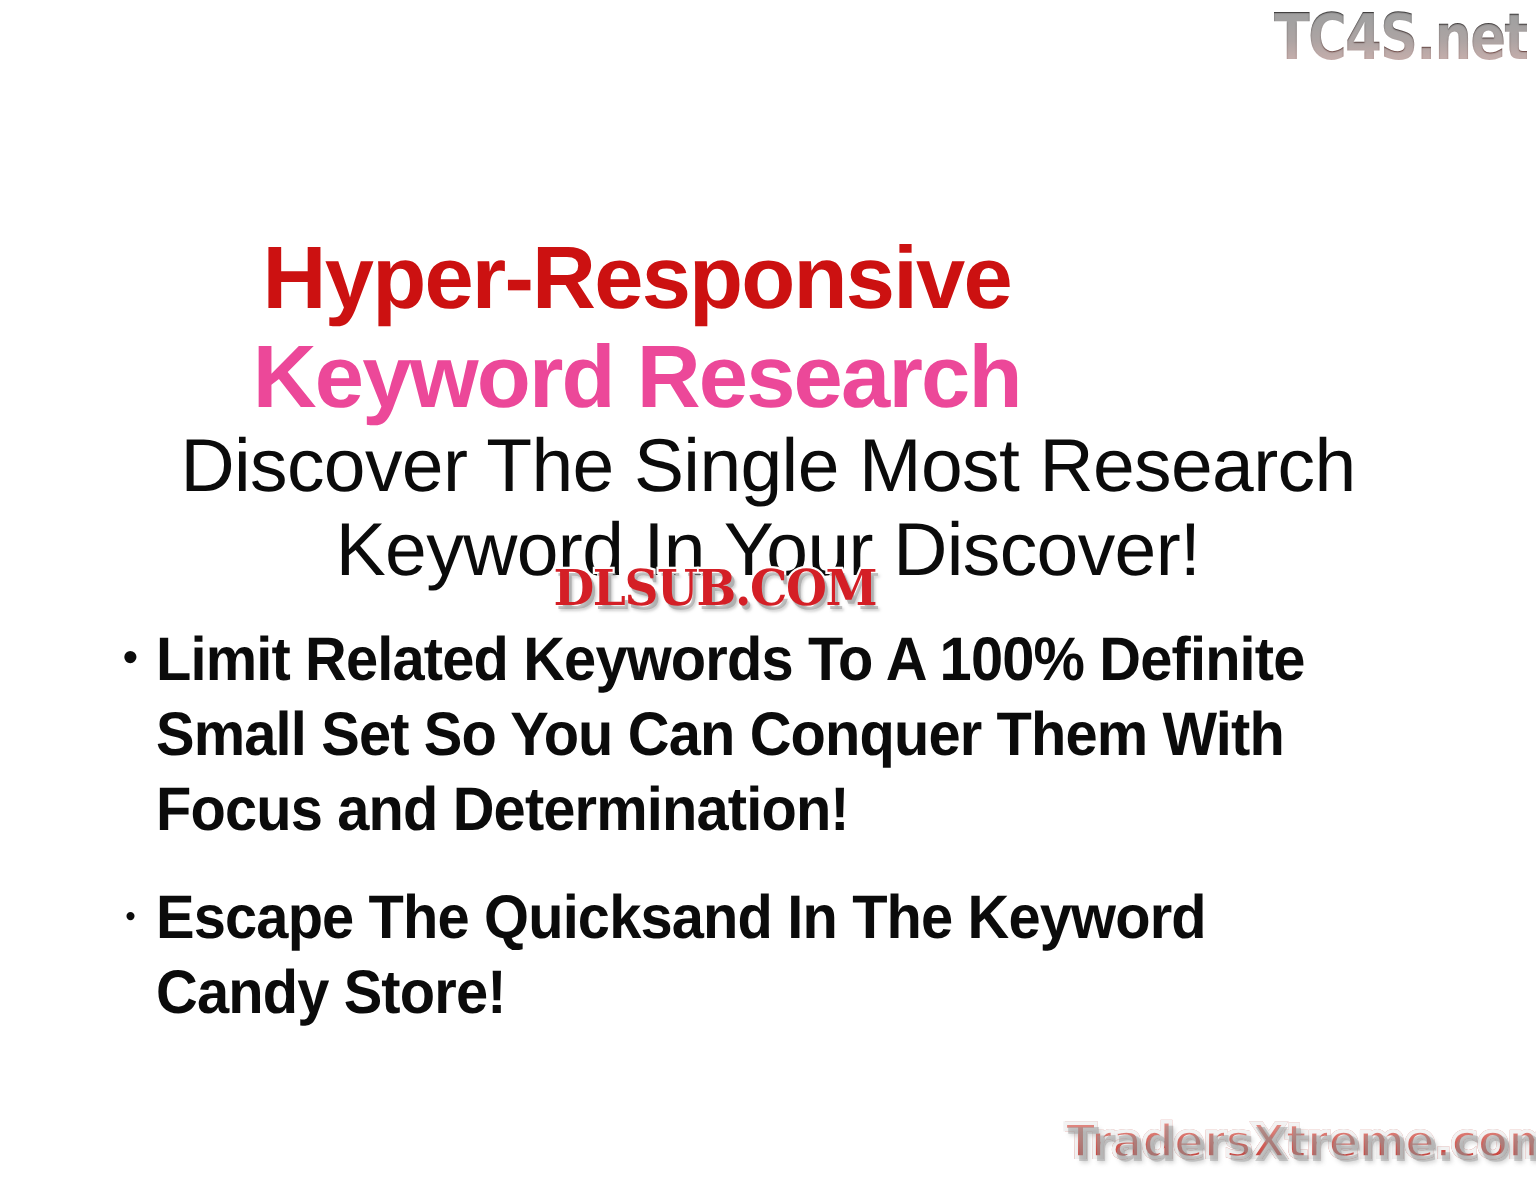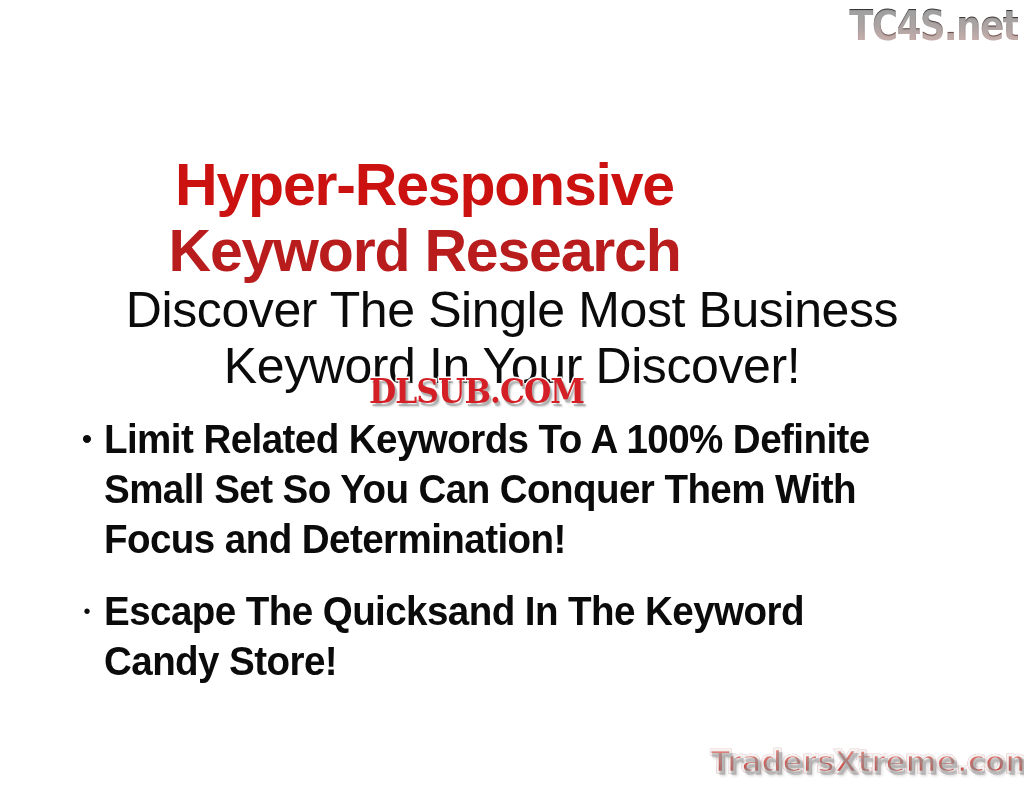--- a/index.html
+++ b/index.html
@@ -54,21 +54,21 @@
   }
   .title-line {
     font-family: "Liberation Sans", sans-serif;
     font-weight: bold;
     font-size: 59px;
     line-height: 66px;
     letter-spacing: -1.2px;
     white-space: nowrap;
   }
   .title-line-1 { color: #cc1111; }
-  .title-line-2 { color: #b91c1c; }
+  .title-line-2 { color: #ec4899; }
 
   
   .subtitle-block {
     position: absolute;
     top: 282px;
     left: 0;
     width: 1024px;
     text-align: center;
   }
   .subtitle-line {
@@ -171,21 +171,21 @@
 <div id="slide">
 
   <div class="brand-top">TC4S.net</div>
 
   <div class="title-block">
     <div class="title-line title-line-1">Hyper-Responsive</div>
     <div class="title-line title-line-2">Keyword Research</div>
   </div>
 
   <div class="subtitle-block">
-    <div class="subtitle-line">Discover The Single Most Business</div>
+    <div class="subtitle-line">Discover The Single Most Research</div>
     <div class="subtitle-line">Keyword In Your Discover!</div>
   </div>
 
   <div class="brand-mid">DLSUB.COM</div>
 
   <div class="bullets">
 
     <div class="bullet-row">
       <span class="bullet-marker lg">•</span>
       <span class="bullet-text">Limit Related Keywords To A 100% Definite Small Set So You Can Conquer Them With Focus and Determination!</span>

